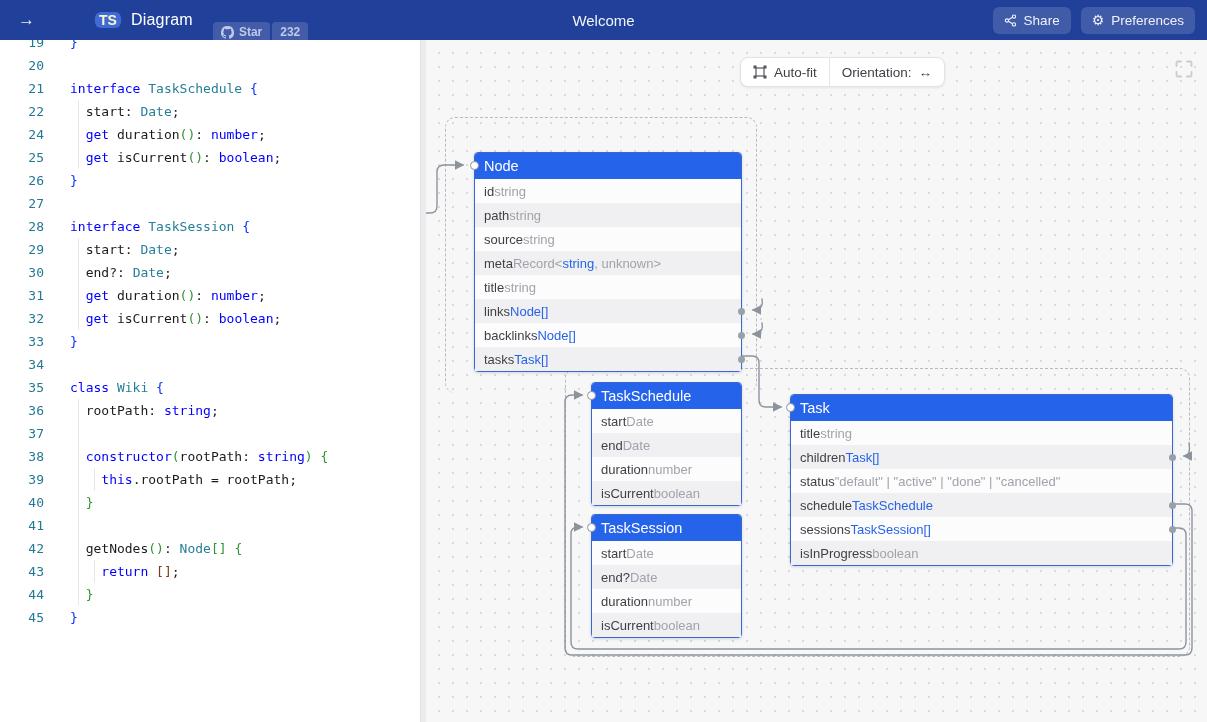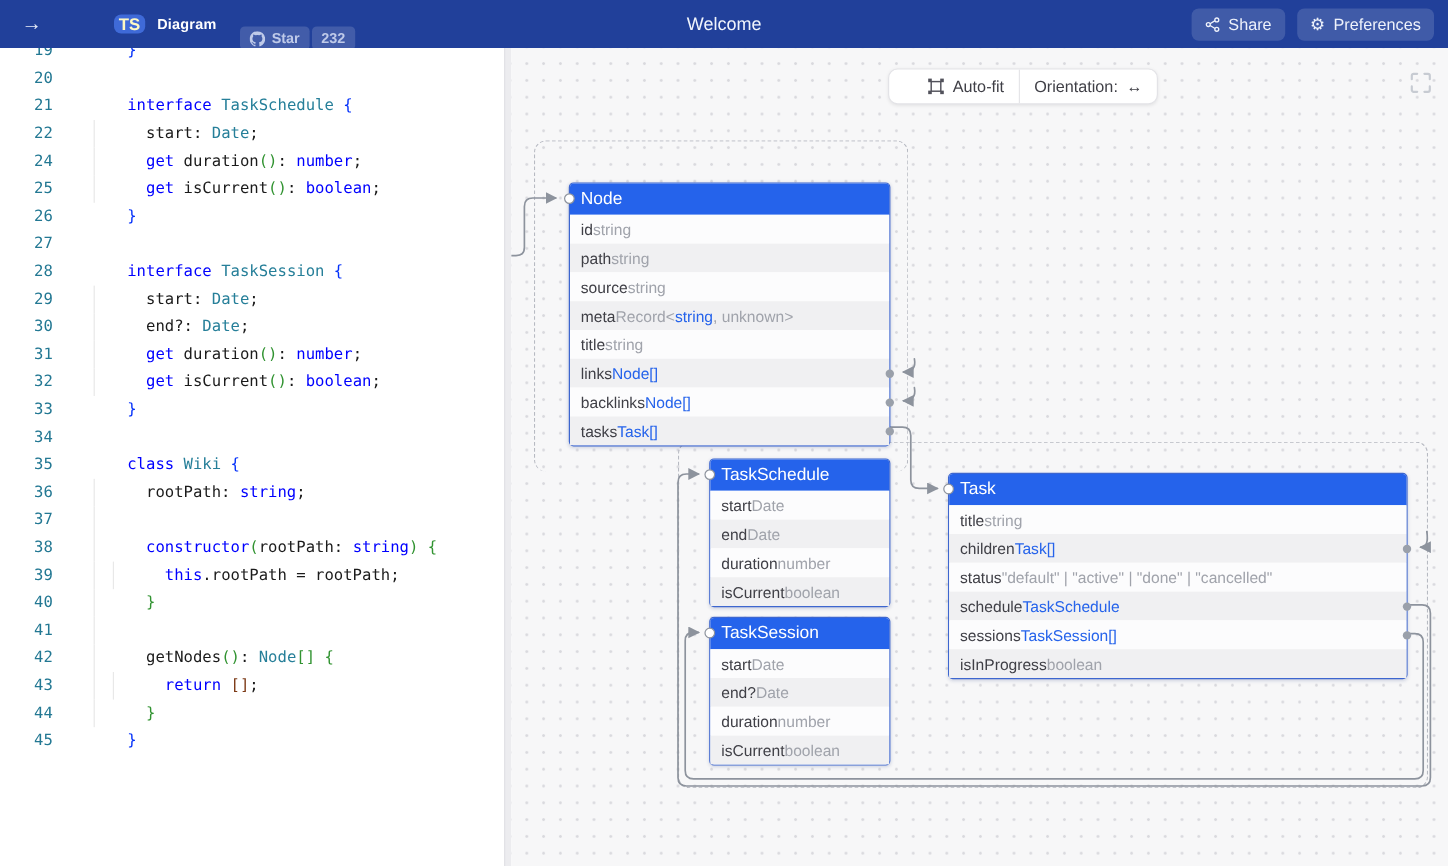--- a/index.html
+++ b/index.html
@@ -3,32 +3,32 @@
 <meta charset="utf-8">
 <style>
   * { margin:0; padding:0; box-sizing:border-box; }
   html,body { width:1207px; height:722px; overflow:hidden; font-family:"Liberation Sans", sans-serif; background:#fff; }
 
   
   .topbar { position:absolute; left:0; top:0; width:1207px; height:40px; background:#21409a; display:flex; align-items:center; padding:0 12px; z-index:10; }
   .tb-left { display:flex; align-items:center; gap:10px; }
   .back-arrow { color:#e8edf9; font-size:17px; padding:0 6px; cursor:pointer; }
   .logo-box { width:26px; height:16px; background:#3f6ad8; border-radius:6px; color:#fef9c3; font-weight:bold; font-size:14px; display:flex; align-items:center; justify-content:center;margin-left:44px; }
-  .app-name { color:#fff; font-weight:bold; font-size:12px; letter-spacing:.2px; }
+  .app-name { color:#fff; font-weight:normal; font-size:16px; letter-spacing:.2px; }
   .star-widget { display:flex; gap:2px; margin-left:10px; cursor:pointer; }
   .sseg { background:rgba(255,255,255,.15); border-radius:4px; padding:3px 8px; color:#bfcae9; font-size:12px; font-weight:bold; display:flex; align-items:center; gap:5px;margin-top:24px; }
   .welcome { position:absolute; left:0; right:0; text-align:center; color:#f0f4fc; font-size:15px; pointer-events:none; }
   .tb-right { margin-left:auto; display:flex; gap:10px; }
   .hbtn { display:flex; align-items:center; gap:7px; background:rgba(255,255,255,.14); border-radius:6px; padding:6px 11px; color:#eef2fb; font-size:13.5px; cursor:pointer; }
   .gear-glyph { font-size:14px; line-height:1; }
 
   
   .editor { position:absolute; left:0; top:40px; width:420px; height:682px; background:#fff; overflow:hidden; }
   .lines { margin-top:-9px; font-family:"DejaVu Sans Mono", monospace; font-size:13px; }
-  .cl { display:flex; height:23px; line-height:23px; position:relative; white-space:pre;gap:36px; }
+  .cl { display:flex; height:23px; line-height:23px; position:relative; white-space:pre; }
   .ln { width:44px; text-align:right; color:#237893; flex:0 0 44px; user-select:none; }
   .code { padding-left:26px; }
   .p { color:#1b1b1b; } .k { color:#0000ff; } .t { color:#267f99; }
   .b1 { color:#0431fa; } .b2 { color:#319331; } .b3 { color:#7b3814; }
   .guide { position:absolute; top:0; bottom:0; width:1px; background:#e8e8e8; }
   .g0 { left:78px; } .g1 { left:94px; }
   .divider { position:absolute; left:420px; top:40px; width:6px; height:682px; background:#ececef; border-left:1px solid #e2e2e6; }
 
   
   .canvas { position:absolute; left:426px; top:40px; width:781px; height:682px; overflow:hidden;
@@ -41,21 +41,21 @@
 
   .tbl { position:absolute; background:#fff; border:1px solid #3d66cf; border-radius:4px; box-shadow:0 1px 3px rgba(30,50,120,.18); z-index:3; font-size:13px; }
   .th  { height:26px; background:#2563eb; border-radius:3px 3px 0 0; color:#fff; font-size:14.5px; display:flex; align-items:center; padding-left:9px; position:relative; }
   .hl  { position:absolute; left:-5px; top:8px; width:9px; height:9px; border-radius:50%; background:#fff; border:1.5px solid #8d939d; }
   .tr  { height:24px; display:flex; align-items:center; padding:0 9px; position:relative; }
   .rowA { background:#fcfcfd; } .rowB { background:#f0f0f2; }
   .fn { color:#3f3f46; } .ft { color:#a0a3ab; }
   .lk { color:#2563eb; }
   .fh { position:absolute; right:-4px; top:8.5px; width:7px; height:7px; border-radius:50%; background:#9aa0aa; }
 
-  .fit-toolbar { position:absolute; left:314px; top:17px; height:30px; background:#fff; border:1px solid #e3e3e7; border-radius:8px; box-shadow:0 1px 3px rgba(0,0,0,.08); display:flex; align-items:stretch; z-index:5;padding-left:20px; }
+  .fit-toolbar { position:absolute; left:314px; top:17px; height:30px; background:#fff; border:1px solid #e3e3e7; border-radius:8px; box-shadow:0 1px 3px rgba(0,0,0,.08); display:flex; align-items:stretch; z-index:5; }
   .fbtn { display:flex; align-items:center; gap:7px; padding:0 12px; font-size:13.5px; color:#3f3f46; cursor:pointer; }
   .fsep { width:1px; background:#e5e5e8; }
   .fullscreen { position:absolute; right:14px; top:20px; z-index:5; cursor:pointer; }
 </style>
 </head>
 <body>
 
 <div class="topbar">
   <div class="tb-left">
     <span class="back-arrow">→</span>

